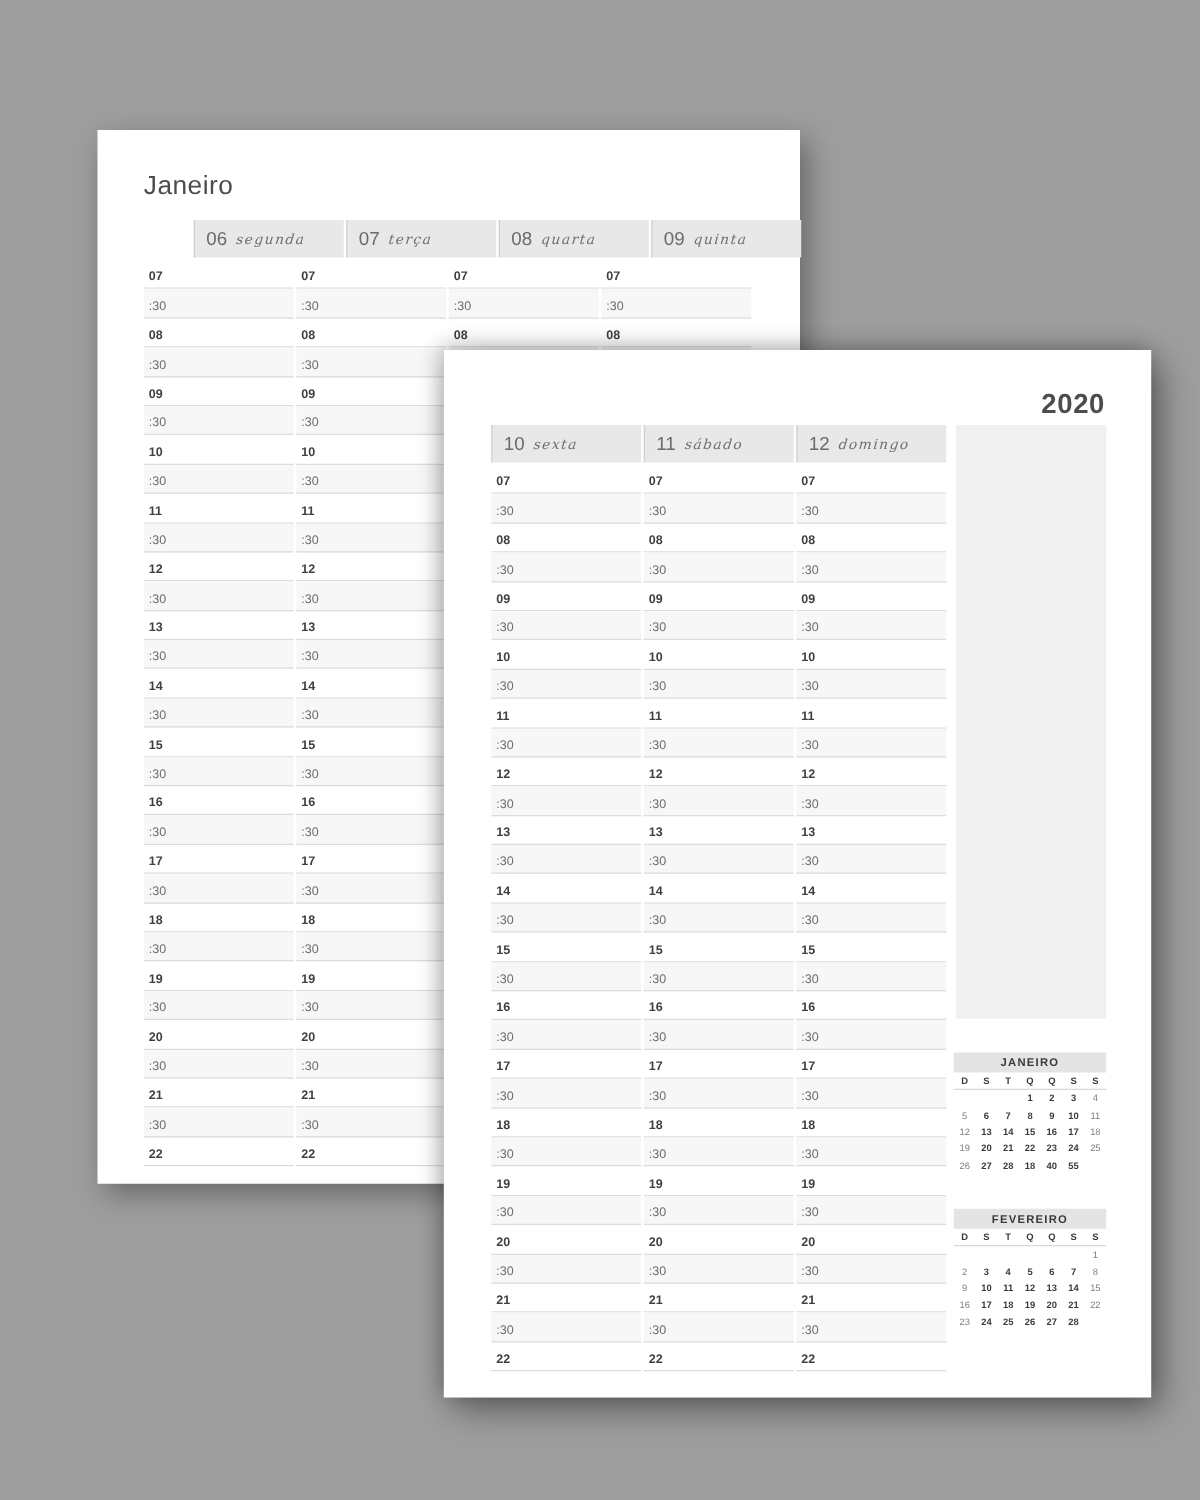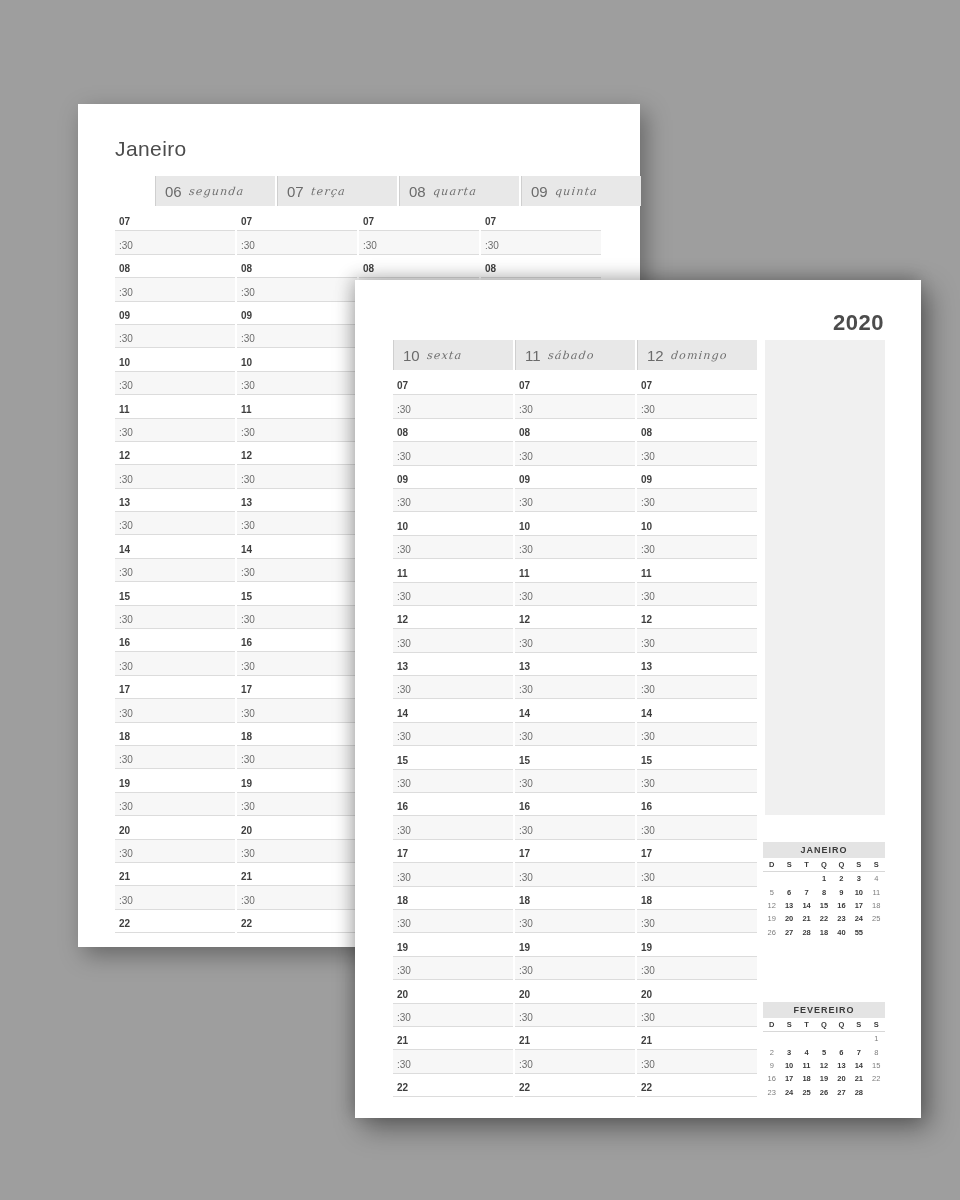--- a/index.html
+++ b/index.html
@@ -927,21 +927,21 @@
       <div class="mini-week">
         <div class="wknd">26</div>
         <div class="bold">27</div>
         <div class="bold">28</div>
         <div class="bold">18</div>
         <div class="bold">40</div>
         <div class="bold">55</div>
         <div class="wknd"></div>
       </div>
     </div>
-  <div class="mini-cal" id="mini-cal-1" style="left:408px; top:722px;">
+  <div class="mini-cal" id="mini-cal-1" style="left:408px; top:687px;">
       <div class="mini-title">FEVEREIRO</div>
       <div class="mini-dow">
         <div>D</div>
         <div>S</div>
         <div>T</div>
         <div>Q</div>
         <div>Q</div>
         <div>S</div>
         <div>S</div>
       </div>

